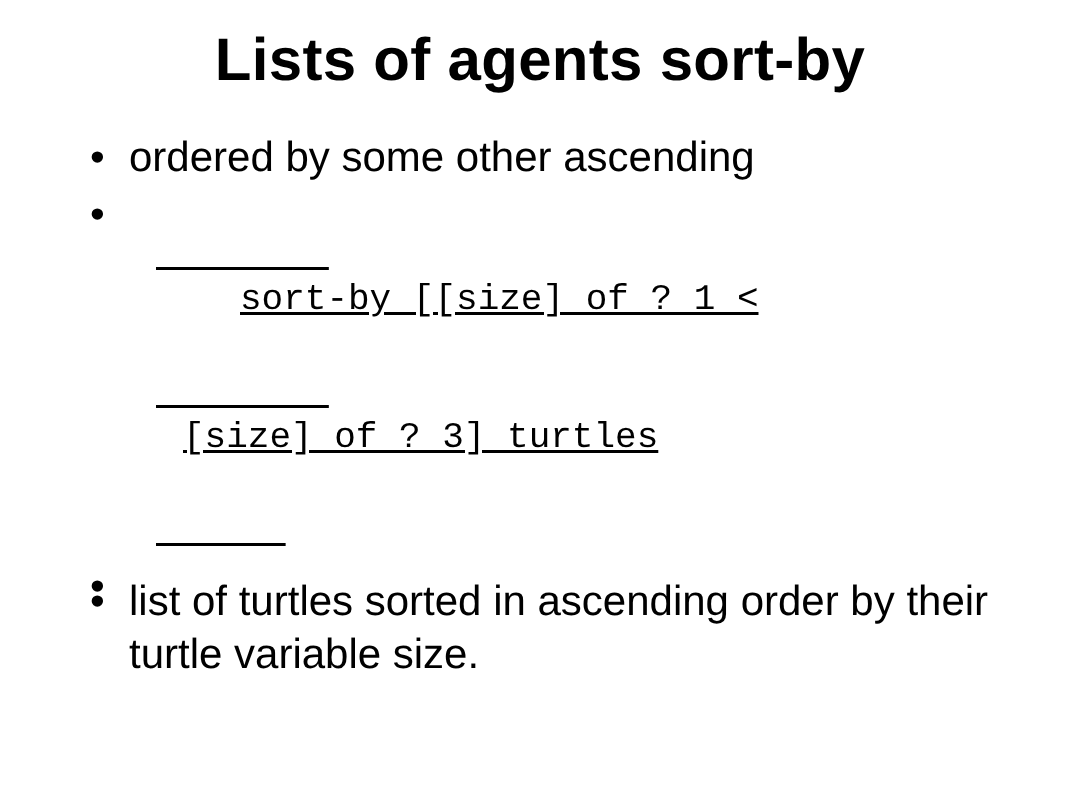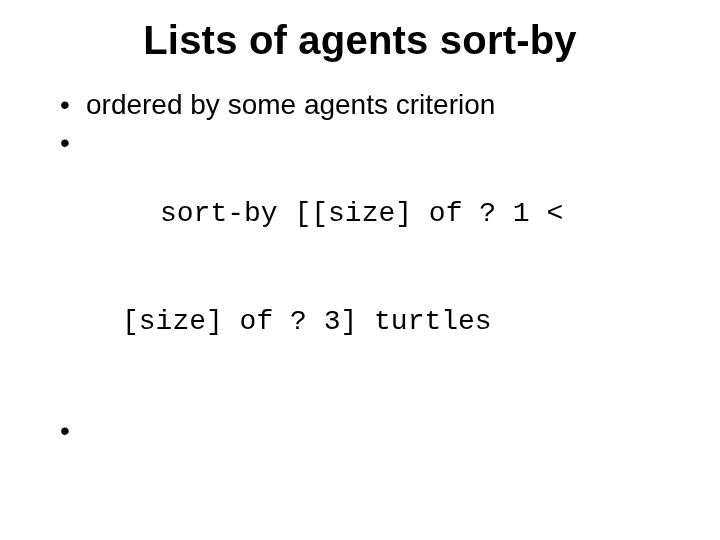--- a/index.html
+++ b/index.html
@@ -41,40 +41,44 @@
     content: "•";
     position: absolute;
     left: 0;
     top: 0;
     font-size: 28px;
     line-height: 1.28;
   }
   .code {
     font-family: "Courier New", Courier, monospace;
     white-space: pre-wrap;
-    font-size: 28px;
+    font-size: 24px;
     line-height: 1.28;
     padding-left: 18px;
     margin-top: 2px;
+    text-decoration: underline;
   }
   .code-line1 { padding-left: 56px; display: block; }
   .code-line2 { padding-left: 18px; display: block; }
   .gap { height: 10px; }
 </style>
 </head>
 <body>
 
 <div class="slide">
   <h1 class="title">Lists of agents sort-by</h1>
 
   <ul class="bullets">
     <li>
-      <span>ordered by some agents criterion</span>
+      <span>ordered by some other ascending</span>
     </li>
     <li>
       <div class="code">
         <span class="code-line1">sort-by [[size] of ? 1 &lt;</span>
         <span class="code-line2">[size] of ? 3] turtles</span>
       </div>
     </li>
     <li class="gap" style="list-style:none; padding:0; margin:0;"></li>
+    <li>
+      <span>list of turtles sorted in ascending order by their turtle variable size.</span>
+    </li>
   </ul>
 </div>
 
 </body></html>

